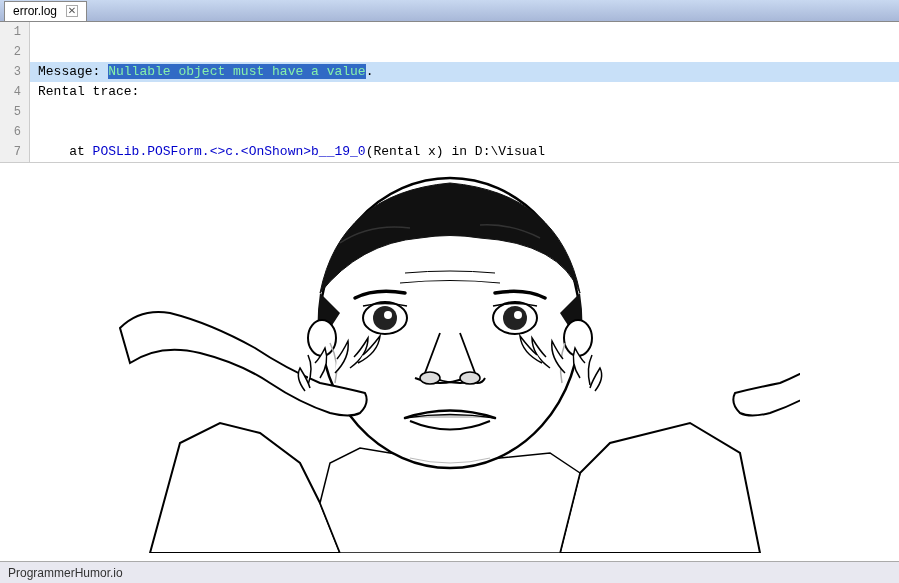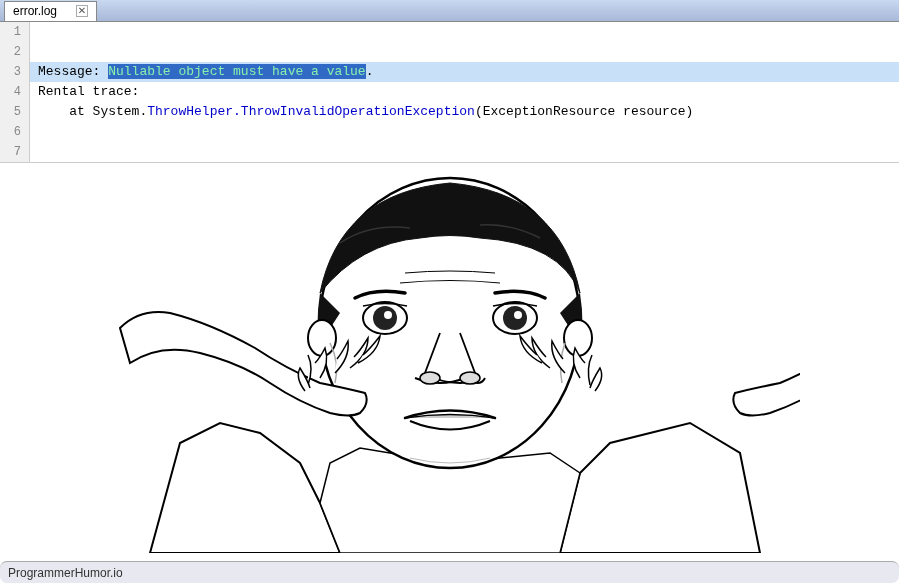--- a/index.html
+++ b/index.html
@@ -23,21 +23,21 @@
     }
     .tab {
       background: #fff;
       border: 1px solid #888;
       border-bottom: none;
       padding: 2px 8px;
       font-size: 12px;
       font-family: Arial, sans-serif;
       display: flex;
       align-items: center;
-      gap: 19px;
+      gap: 9px;
       height: 20px;
     }
     .tab-close {
       font-size: 10px;
       color: #555;
       cursor: pointer;
       border: 1px solid #aaa;
       width: 12px;
       height: 12px;
       display: flex;
@@ -126,21 +126,20 @@
       width: 899px;
       height: 22px;
       background: #e8e8f0;
       border-top: 1px solid #aaa;
       display: flex;
       align-items: center;
       padding: 0 8px;
       font-size: 12px;
       font-family: Arial, sans-serif;
       color: #333;
-      border-radius: 7px;
     }
   </style>
 </head>
 <body>
 
 <div class="title-bar">
   <div class="tab">
     <span>error.log</span>
     <span class="tab-close">✕</span>
   </div>
@@ -161,29 +160,29 @@
     <div class="line-content"><span>Message: </span><span class="highlight-text">Nullable object must have a value</span><span>.</span></div>
   </div>
 
   <div class="code-line">
     <div class="line-number">4</div>
     <div class="line-content">Rental trace:</div>
   </div>
 
   <div class="code-line">
     <div class="line-number">5</div>
-    <div class="line-content">    at System.<span class="blue-link">ThrowHelper.ThrowInvalidOperationException</span>(ExceptionResource resource)</div>
   </div>
 
   <div class="code-line">
     <div class="line-number">6</div>
   </div>
 
   <div class="code-line line-cut">
     <div class="line-number">7</div>
+    <div class="line-content">    at <span class="blue-link">POSLib.POSForm.&lt;&gt;c.&lt;OnShown&gt;b__19_0</span>(Rental x) in D:\Visual</div>
   </div>
 </div>
 
 <div class="meme-area">
   <svg class="meme-svg" viewBox="0 0 700 390" xmlns="http://www.w3.org/2000/svg">
 
     <rect width="700" height="390" fill="white"></rect>
 
     <path d="M 50 390 L 80 280 L 120 260 L 160 270 L 200 300 L 220 340 L 240 390 Z" fill="white" stroke="black" stroke-width="2"></path>
 

